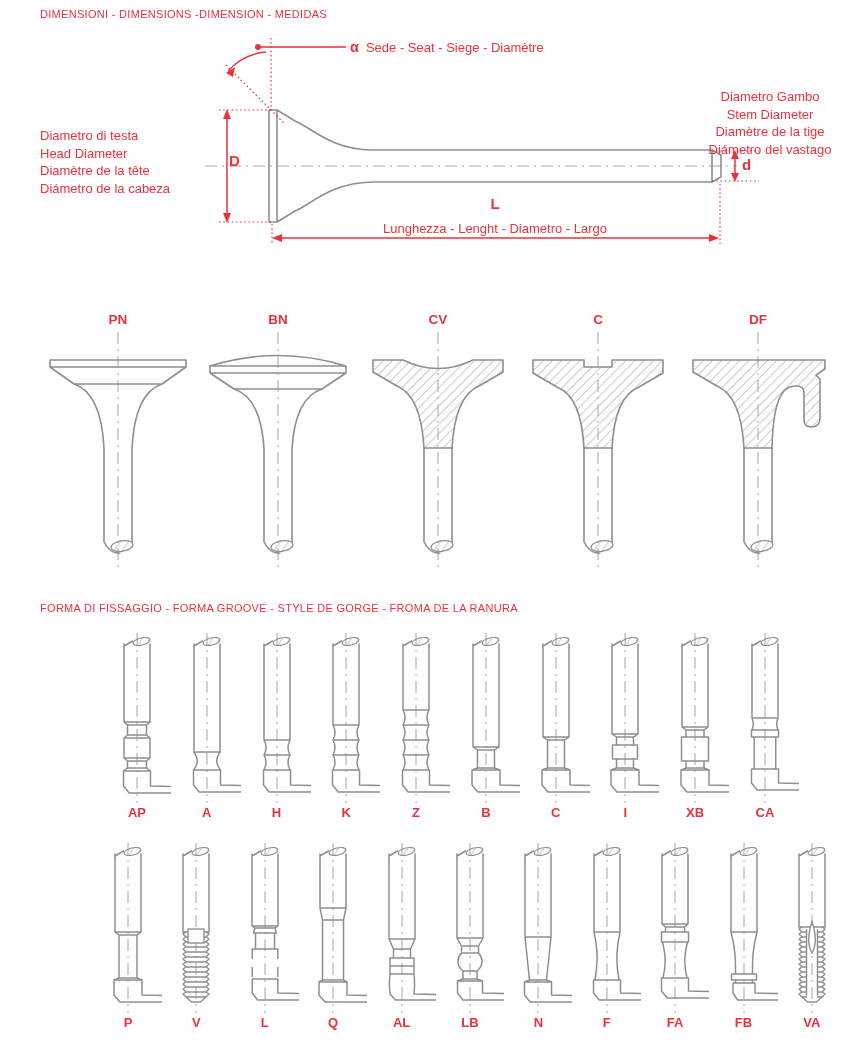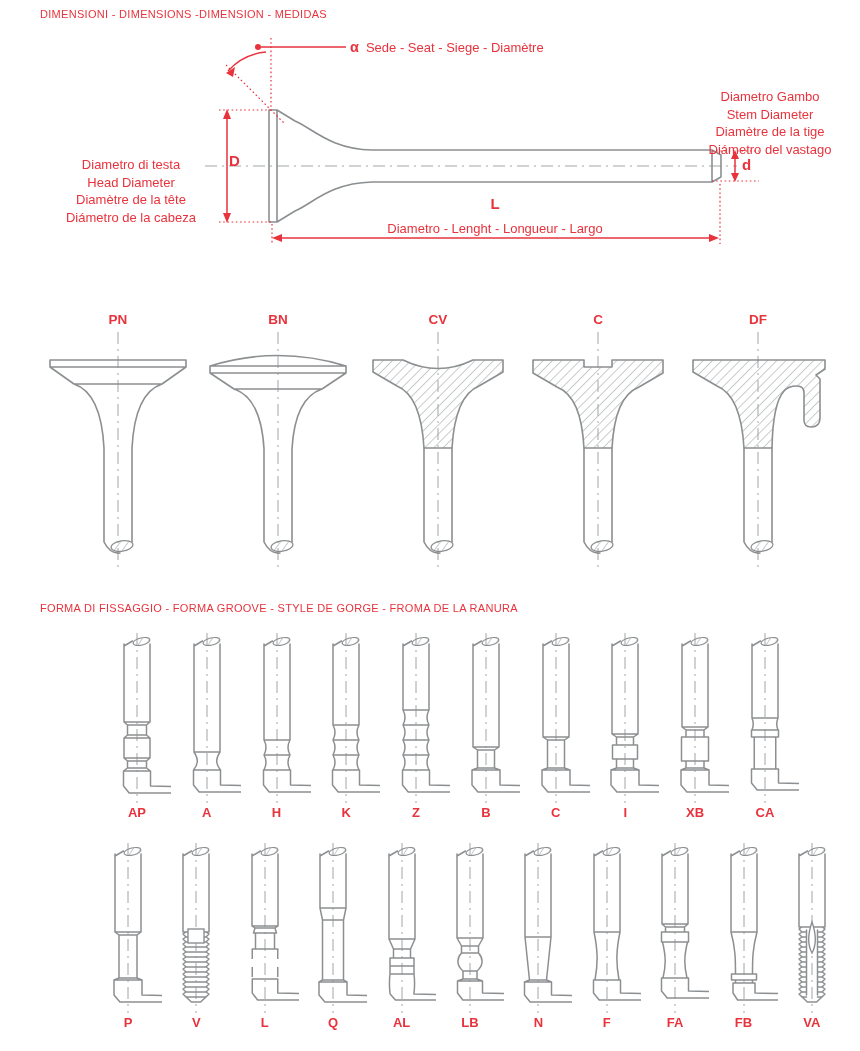--- a/index.html
+++ b/index.html
@@ -6,21 +6,21 @@
   html,body{margin:0;padding:0;background:#fff;}
   body{width:860px;height:1051px;font-family:"Liberation Sans",sans-serif;}
   .page{position:relative;width:860px;height:1051px;overflow:hidden;background:#fff;}
   .sec-title{position:absolute;left:40px;color:var(--red);font-weight:400;font-size:11px;letter-spacing:.3px;white-space:nowrap;}
   .dim-figure{position:absolute;left:0;top:35px;width:860px;height:250px;}
   .dim-figure svg{position:absolute;left:0;top:0;}
   .seat-label{position:absolute;left:350px;top:4px;display:flex;gap:7px;align-items:baseline;white-space:nowrap;}
   .seat-label b{color:var(--red);font-size:14.5px;font-weight:700;}
   .lbl{color:var(--red);font-size:13px;line-height:17.5px;font-weight:500;white-space:nowrap;}
   .lbl-block{position:absolute;margin-top:12px;}
-  .left-block{left:40px;top:109px;width:182px;text-align:center;}
+  .left-block{left:40px;top:80px;width:182px;text-align:left;}
   .right-block{right:4px;top:41px;width:172px;text-align:center;}
   .dim-letter{position:absolute;color:var(--red);font-weight:700;font-size:15px;}
   .center-text{text-align:center;}
   .len-label{position:absolute;left:230px;top:185px;width:530px;text-align:center;}
   .head-grid{position:absolute;left:24px;top:312px;width:828px;display:flex;justify-content:center;}
   .head-cell{width:160px;display:flex;flex-direction:column;align-items:center;}
   .head-label{color:var(--red);font-weight:700;font-size:13.5px;height:18px;text-align:center;}
   .stem-row{position:absolute;display:flex;justify-content:space-between;}
   #stem-row-1{left:103px;top:632px;width:696px;}
   #stem-row-2{left:94px;top:842px;width:752px;}
@@ -92,21 +92,21 @@
     </div>
     <div class="lbl-block right-block">
       <div class="lbl">Diametro Gambo</div>
       <div class="lbl">Stem Diameter</div>
       <div class="lbl">Diamètre de la tige</div>
       <div class="lbl">Diámetro del vastago</div>
     </div>
     <div class="dim-letter" style="left:229px;top:117px">D</div>
     <div class="dim-letter" style="left:742px;top:121px">d</div>
     <div class="dim-letter center-text" style="left:455px;top:160px;width:80px">L</div>
-    <div class="len-label lbl">Diametro - Lenght - Longueur - Largo</div>
+    <div class="len-label lbl">Lunghezza - Lenght - Diametro - Largo</div>
   </div>
 
 
   <div class="head-grid">
     <div class="head-cell">
       <div class="head-label">PN</div>
       <svg width="160" height="240" viewBox="0 0 160 240">
         <path class="cl" d="M80,2 V238"></path>
         <path class="ln" d="M12,30 H148 M12,30 V37 M148,30 V37 M12,37 H148
           M12,37 L36,54 M148,37 L124,54 M36,54 H124

